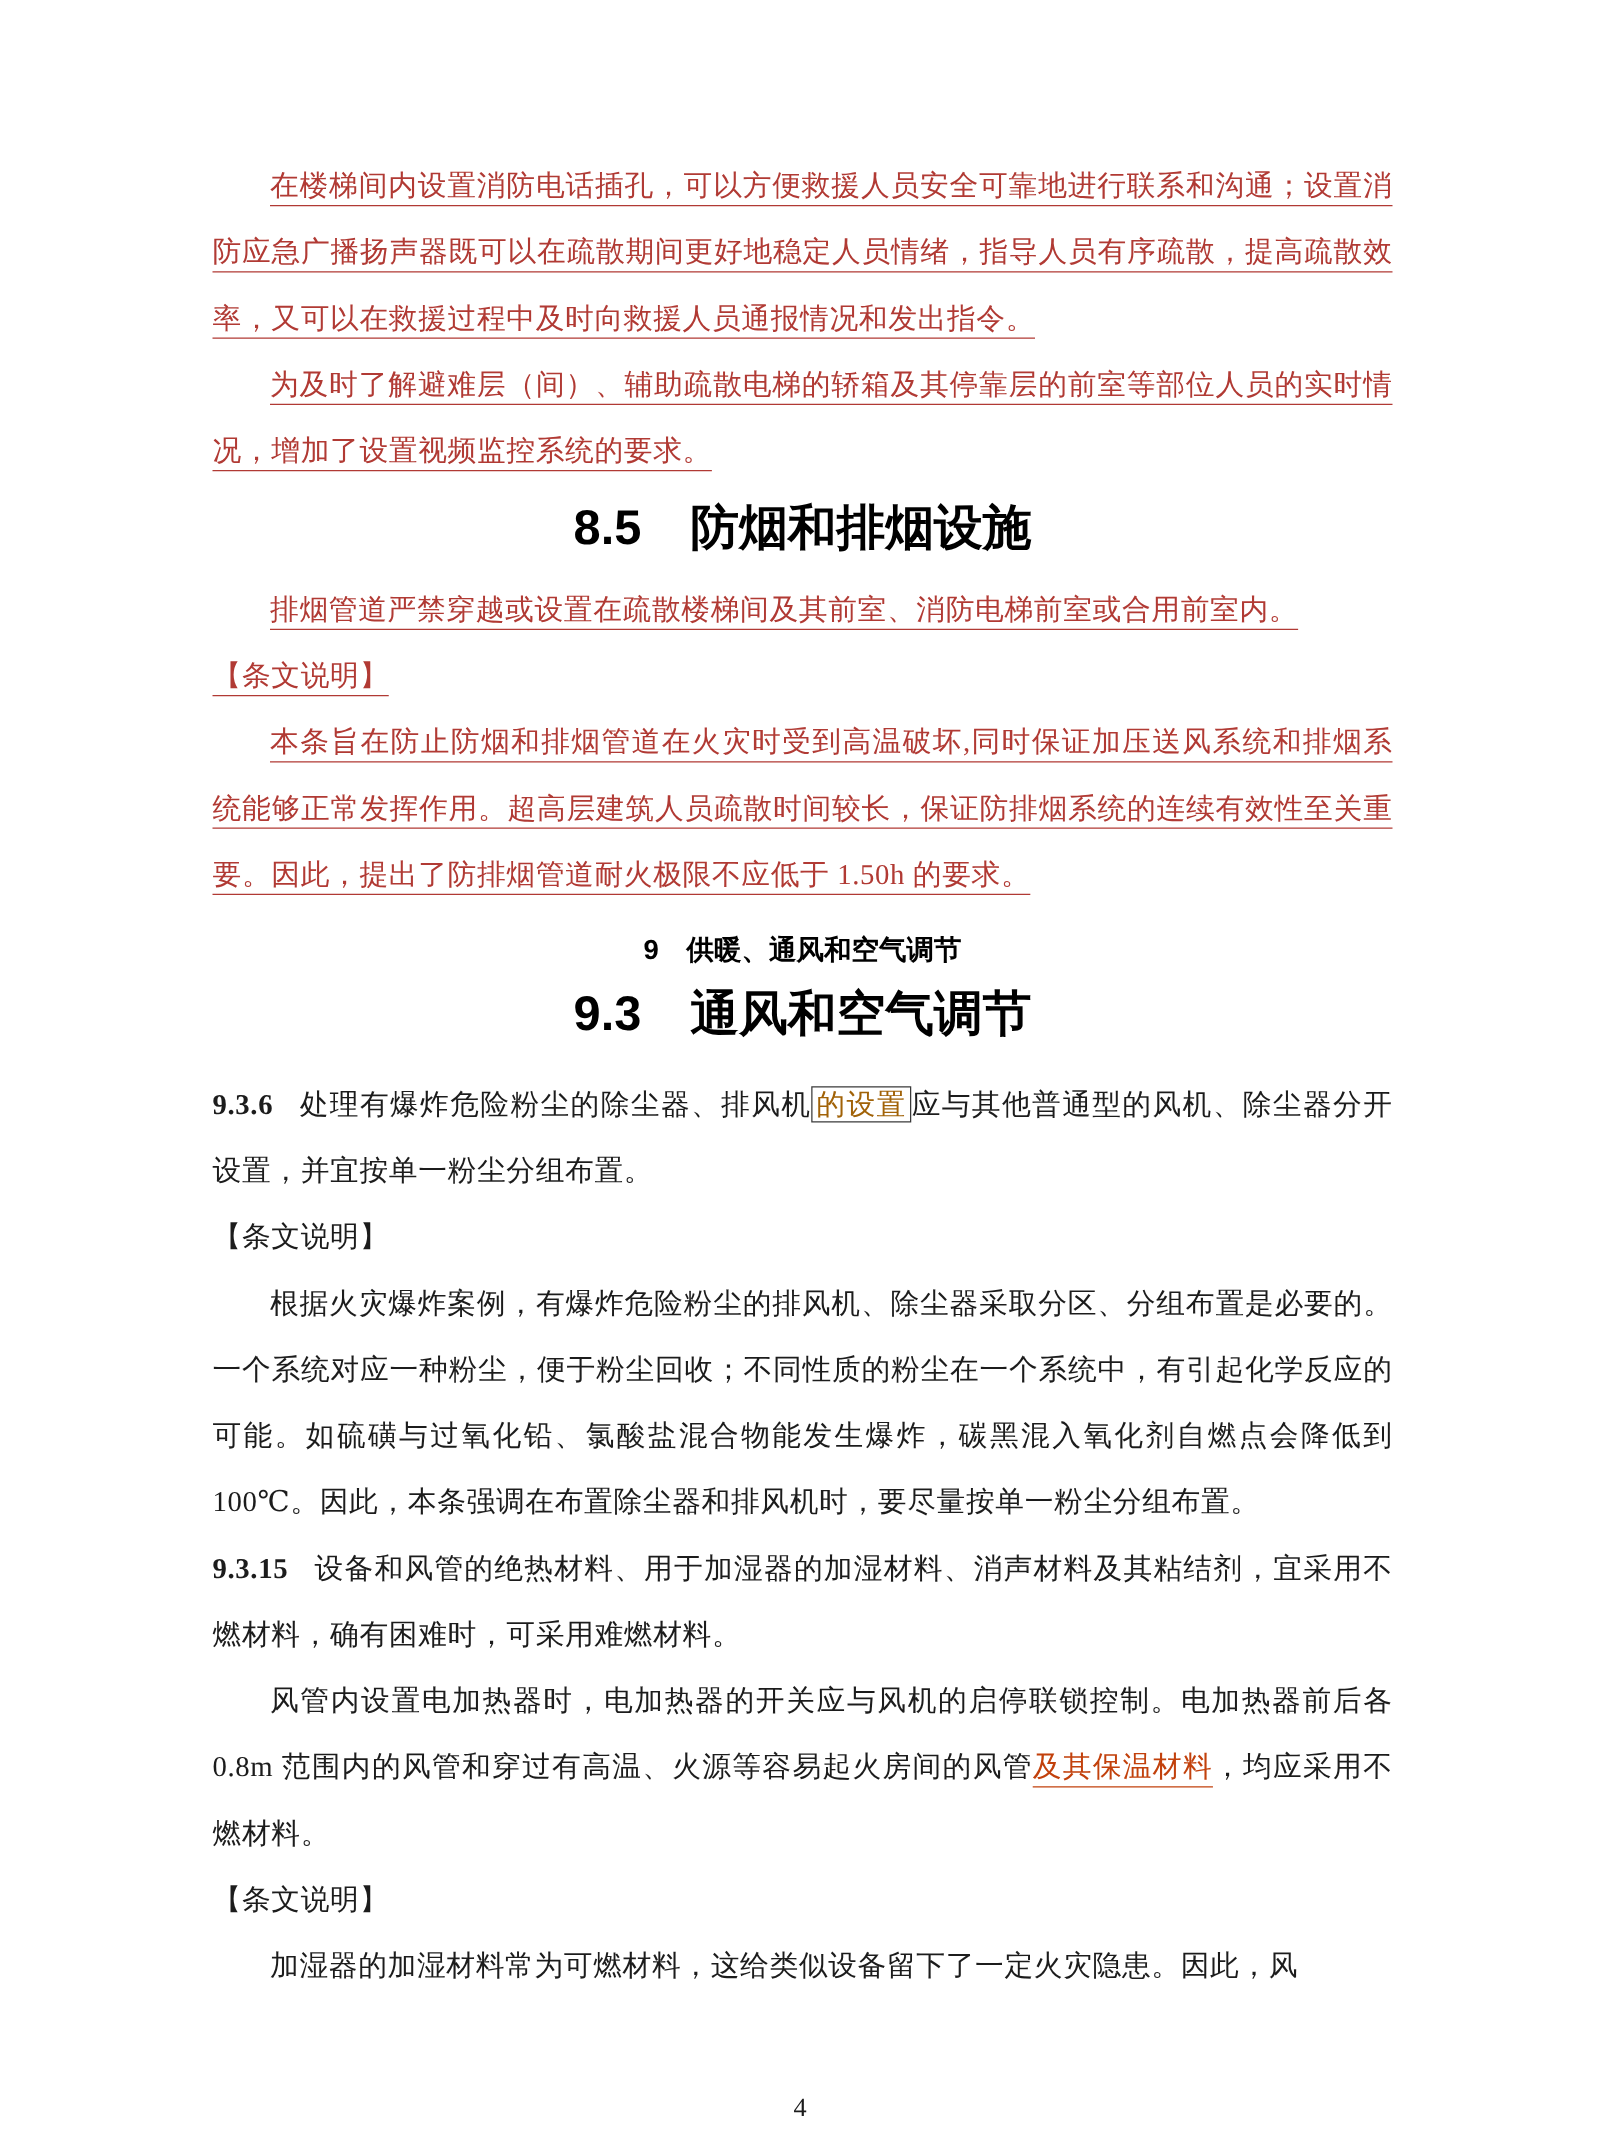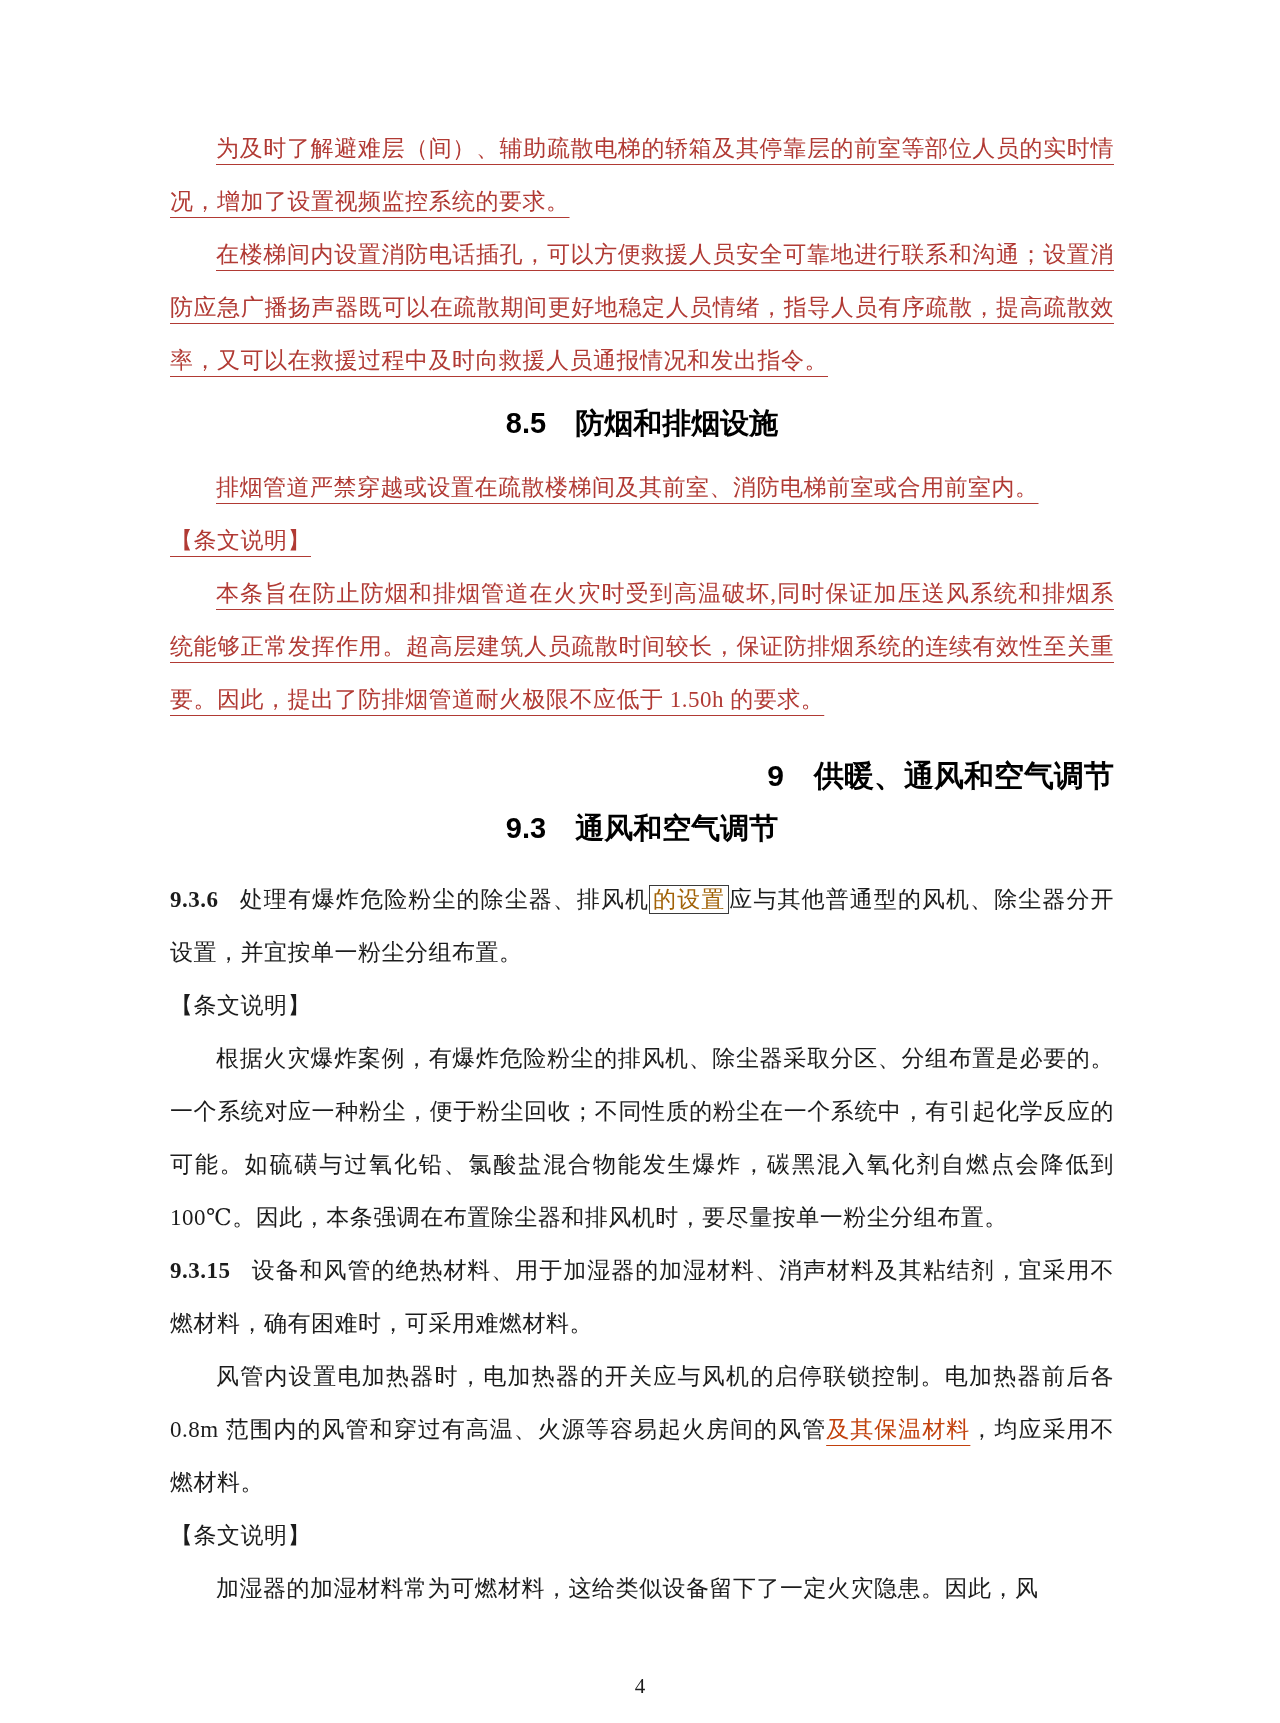--- a/index.html
+++ b/index.html
@@ -36,25 +36,25 @@
   .clause-num {
     font-weight: bold;
     margin-right: 0.9em;
   }
   h2 {
     margin: 0;
     text-align: center;
     font-family: "Liberation Sans", "DejaVu Sans", sans-serif;
     font-weight: bold;
     color: #000000;
-    font-size: 29px;
+    font-size: 39px;
     line-height: 40px;
   }
   .h-85  { margin-top: 16px; margin-bottom: 18px; }
-  .h-9   { margin-top: 30px; margin-bottom: 8px; font-size: 30px; text-align: right; }
+  .h-9   { margin-top: 14px; margin-bottom: 8px; font-size: 22px; }
   .h-93  { margin-top: 12px; margin-bottom: 25px; }
   .expl-label {
     font-family: "Liberation Sans", "DejaVu Sans", sans-serif;
     font-weight: normal;
     text-align: left;
   }
   .expl-label.red-label { color: #b13a34; }
   .expl-label.red-label .lbl {
     text-decoration: underline;
     text-decoration-thickness: 1.2px;
@@ -79,22 +79,22 @@
     text-align: center;
     font-size: 21px;
     color: #1c1c1c;
   }
 </style>
 </head>
 <body>
 
 <div class="page">
 
+  <p class="red u indent">在楼梯间内设置消防电话插孔，可以方便救援人员安全可靠地进行联系和沟通；设置消防应急广播扬声器既可以在疏散期间更好地稳定人员情绪，指导人员有序疏散，提高疏散效率，又可以在救援过程中及时向救援人员通报情况和发出指令。</p>
   <p class="red u indent">为及时了解避难层（间）、辅助疏散电梯的轿箱及其停靠层的前室等部位人员的实时情况，增加了设置视频监控系统的要求。</p>
-  <p class="red u indent">在楼梯间内设置消防电话插孔，可以方便救援人员安全可靠地进行联系和沟通；设置消防应急广播扬声器既可以在疏散期间更好地稳定人员情绪，指导人员有序疏散，提高疏散效率，又可以在救援过程中及时向救援人员通报情况和发出指令。</p>
 
   <h2 class="h-85">8.5　防烟和排烟设施</h2>
 
 
   <p class="red u indent">排烟管道严禁穿越或设置在疏散楼梯间及其前室、消防电梯前室或合用前室内。</p>
 
   <p class="expl-label red-label"><span class="lbl">【条文说明】</span></p>
 
   <p class="red u indent">本条旨在防止防烟和排烟管道在火灾时受到高温破坏,同时保证加压送风系统和排烟系统能够正常发挥作用。超高层建筑人员疏散时间较长，保证防排烟系统的连续有效性至关重要。因此，提出了防排烟管道耐火极限不应低于 1.50h 的要求。</p>
 

